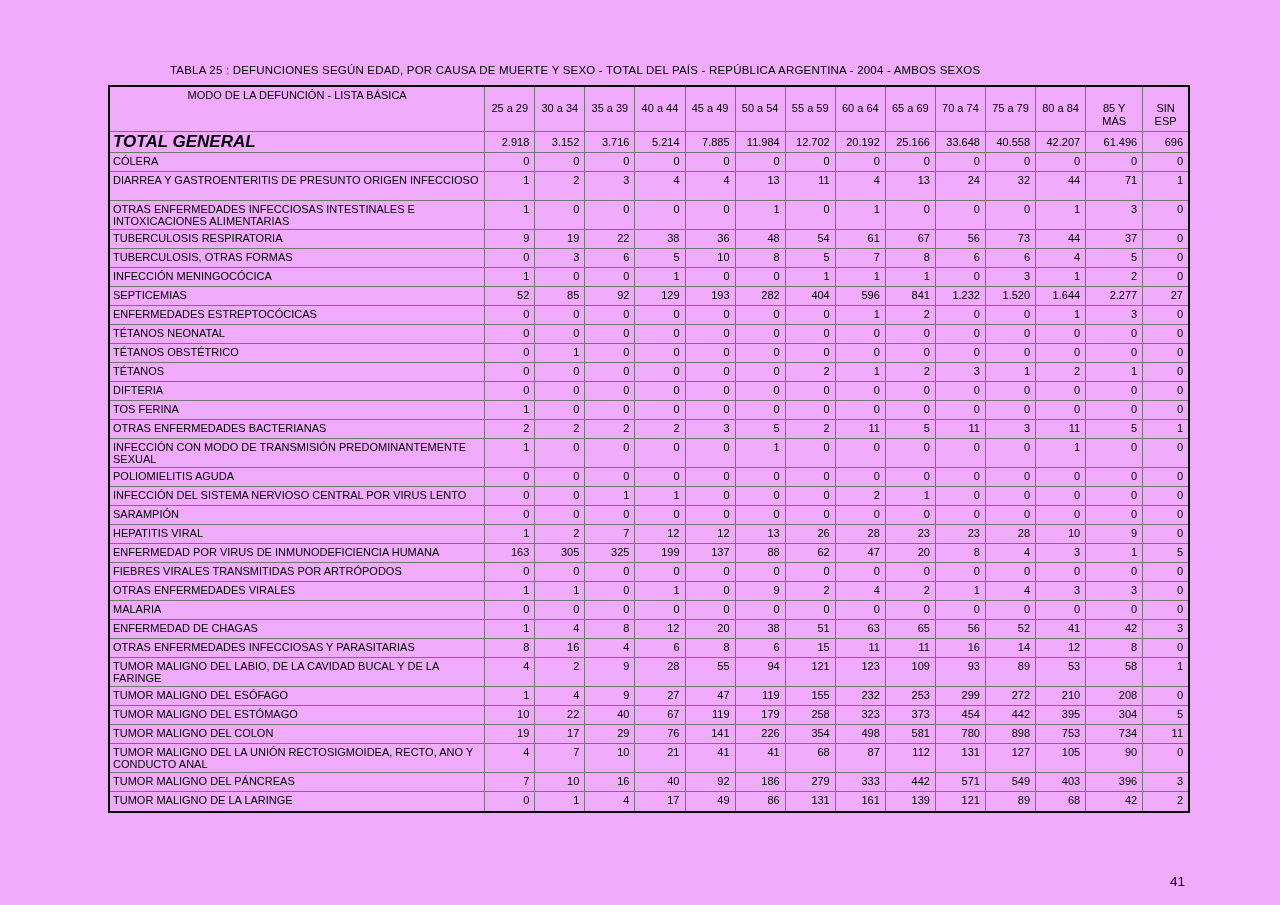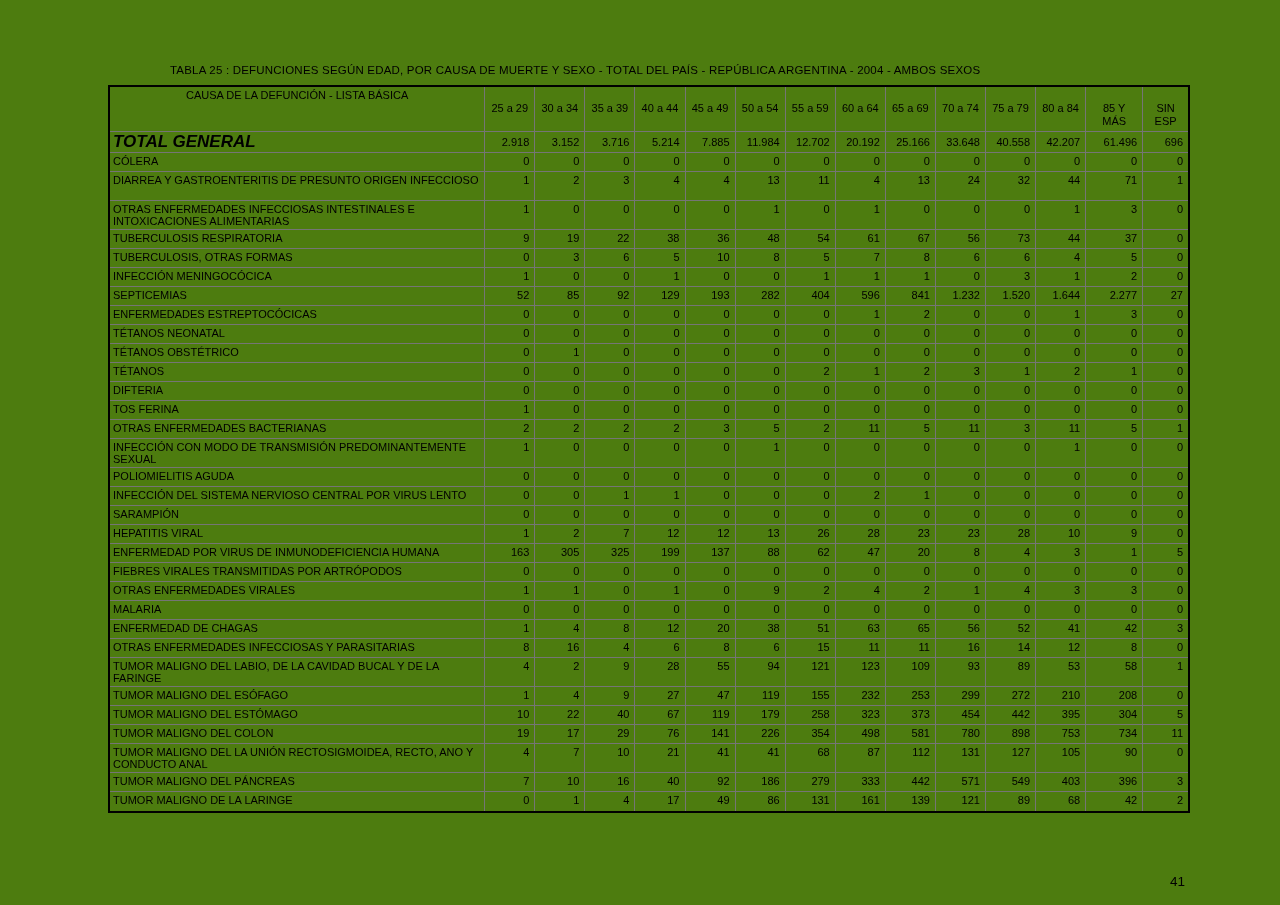--- a/index.html
+++ b/index.html
@@ -1,20 +1,20 @@
 <!DOCTYPE html>
 <html><head>
 <meta charset="utf-8">
 <style>
   html, body { margin: 0; padding: 0; background: #fff; }
   .page {
     position: relative;
     width: 1280px;
     height: 905px;
-    background: #4d7c0f;
+    background: #f0abfc;
     font-family: "Liberation Sans", sans-serif;
     color: #000;
     overflow: hidden;
   }
   .doc-title {
     position: absolute;
     left: 170px;
     top: 64px;
     font-size: 11.5px;
     letter-spacing: 0.2px;
@@ -71,21 +71,21 @@
         <col style="width:50px">
       <col style="width:50px">
         <col style="width:50px">
         <col style="width:50px">
         <col style="width:50px">
       <col style="width:57px">
         <col style="width:46px">
     </colgroup>
     <thead>
       <tr id="header-row">
-          <th class="cause-h">CAUSA DE LA DEFUNCIÓN - LISTA BÁSICA</th>
+          <th class="cause-h">MODO DE LA DEFUNCIÓN - LISTA BÁSICA</th>
           <th class="age-h">25 a 29</th>
           <th class="age-h">30 a 34</th>
           <th class="age-h">35 a 39</th>
           <th class="age-h">40 a 44</th>
           <th class="age-h">45 a 49</th>
           <th class="age-h">50 a 54</th>
           <th class="age-h">55 a 59</th>
           <th class="age-h">60 a 64</th>
           <th class="age-h">65 a 69</th>
           <th class="age-h">70 a 74</th>

